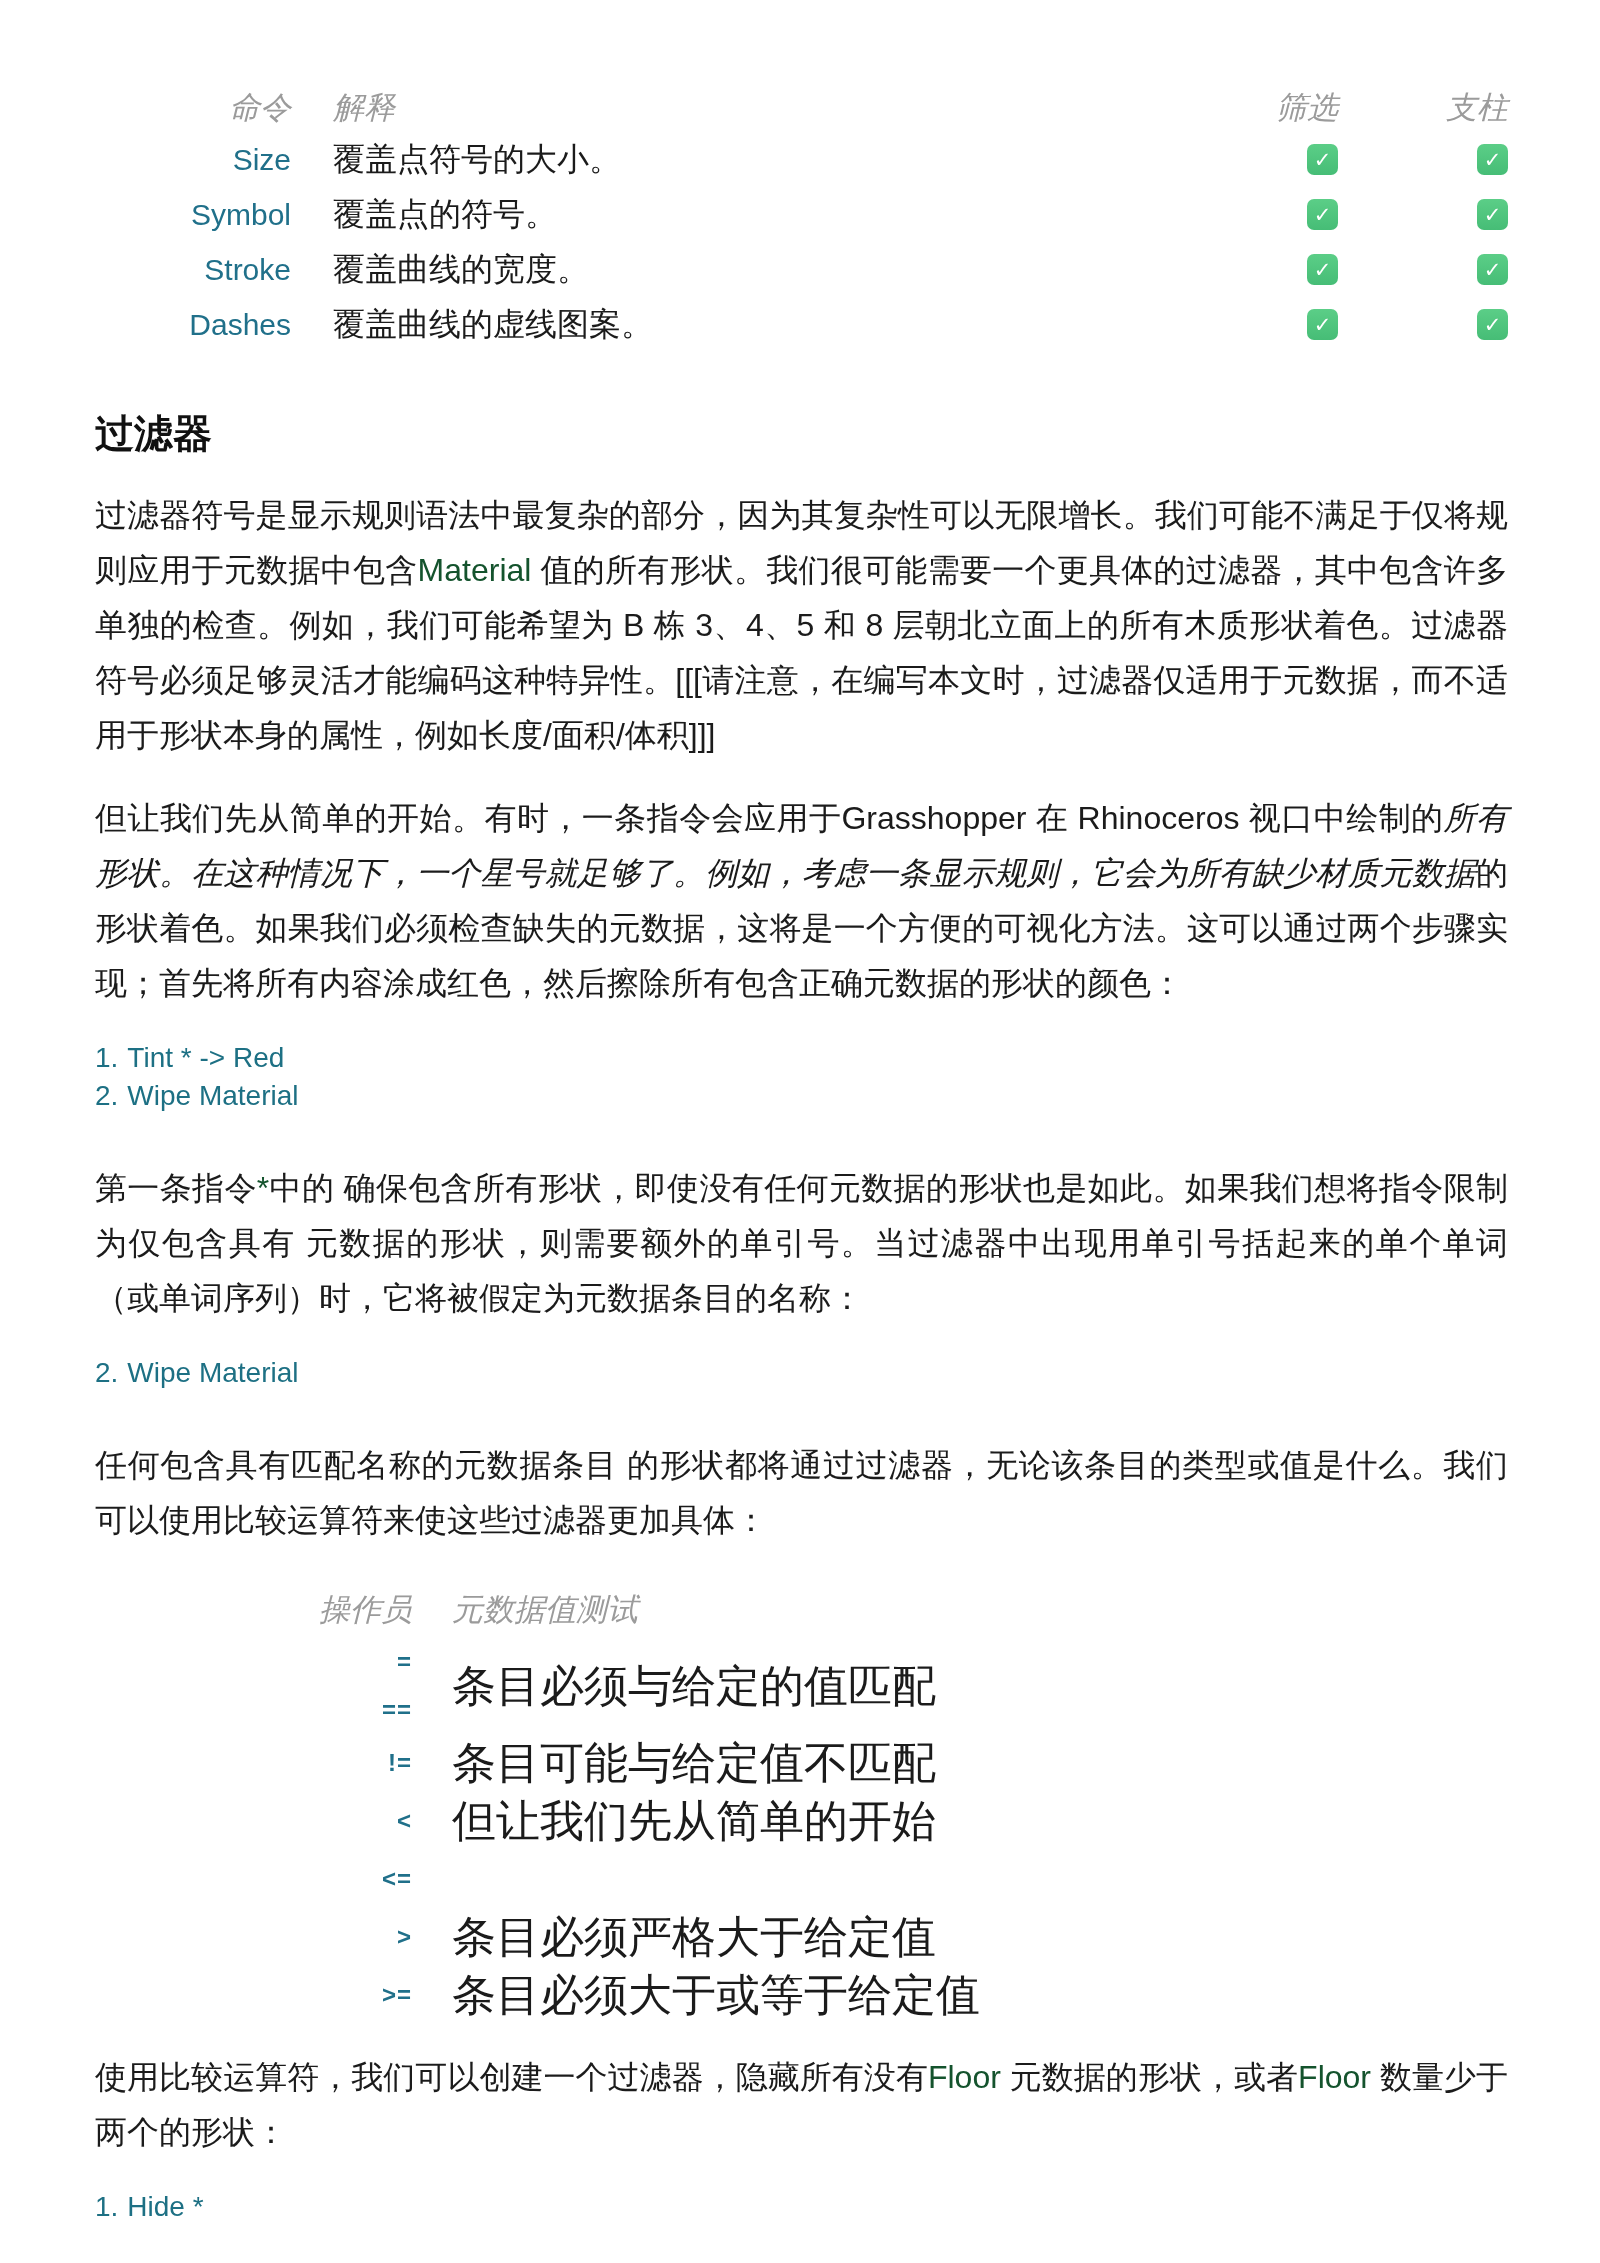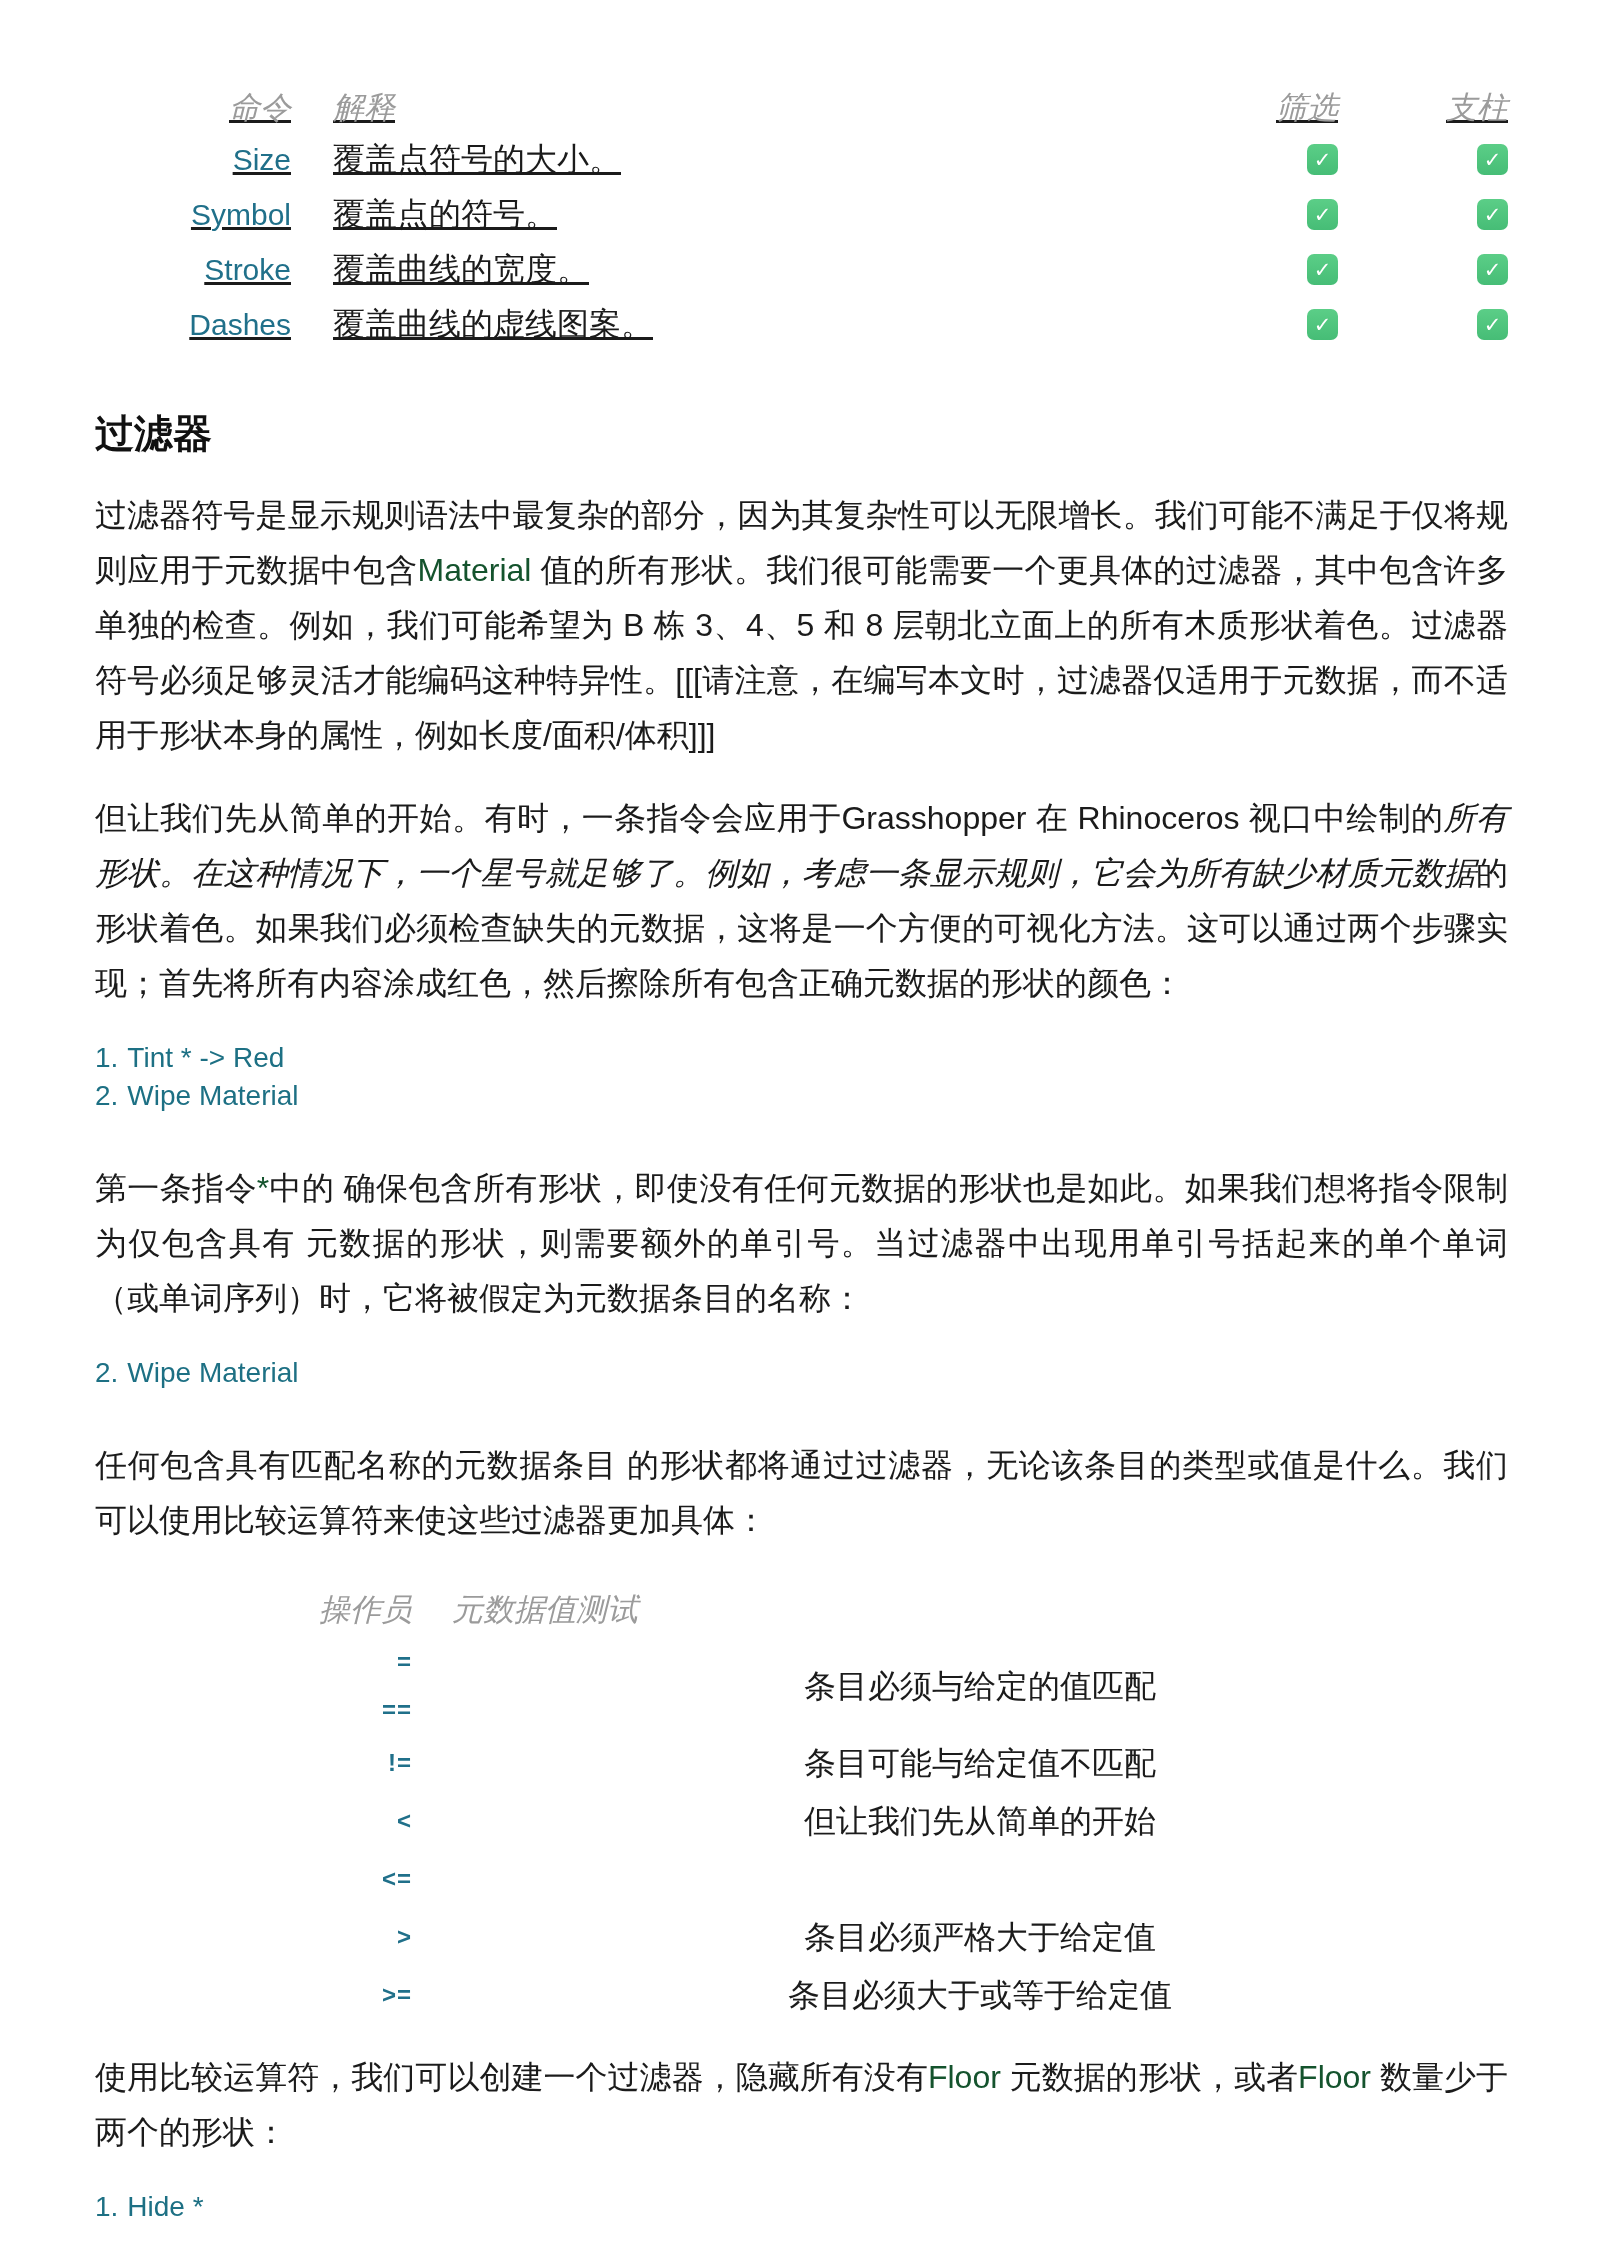--- a/index.html
+++ b/index.html
@@ -7,21 +7,21 @@
     width: 1600px;
     height: 2263px;
     background: #ffffff;
     color: #1b1b1b;
     font-family: "Liberation Sans", "DejaVu Sans", sans-serif;
     overflow: hidden;
   }
   .page { padding: 84px 92px 0 95px; }
 
   
-  .cmd-table { margin: 0 0 60px 0; text-decoration: underline; }
+  .cmd-table { margin: 0 0 60px 0; }
   .cmd-row {
     display: grid;
     grid-template-columns: 196px 1fr 140px 170px;
     align-items: center;
     height: 55px;
   }
   .cmd-row.head { height: 48px; }
   .cmd-col-name { text-align: right; }
   .cmd-col-desc { padding-left: 42px; }
   .cmd-col-check { text-align: right; }
@@ -104,21 +104,21 @@
     row-gap: 24px;
     align-items: flex-end;
   }
   .op-symbol {
     color: #20708a;
     font-weight: 700;
     font-size: 24px;
     letter-spacing: 1px;
     line-height: 1;
   }
-  .op-desc { font-size: 32px; line-height: 40px; text-align: center; }
+  .op-desc { font-size: 44px; line-height: 40px; }
 </style>
 </head>
 <body>
 
 <div class="page">
 
   <div class="cmd-table">
     <div class="cmd-row head">
       <div class="cmd-col-name tbl-head">命令</div>
       <div class="cmd-col-desc tbl-head">解释</div>

